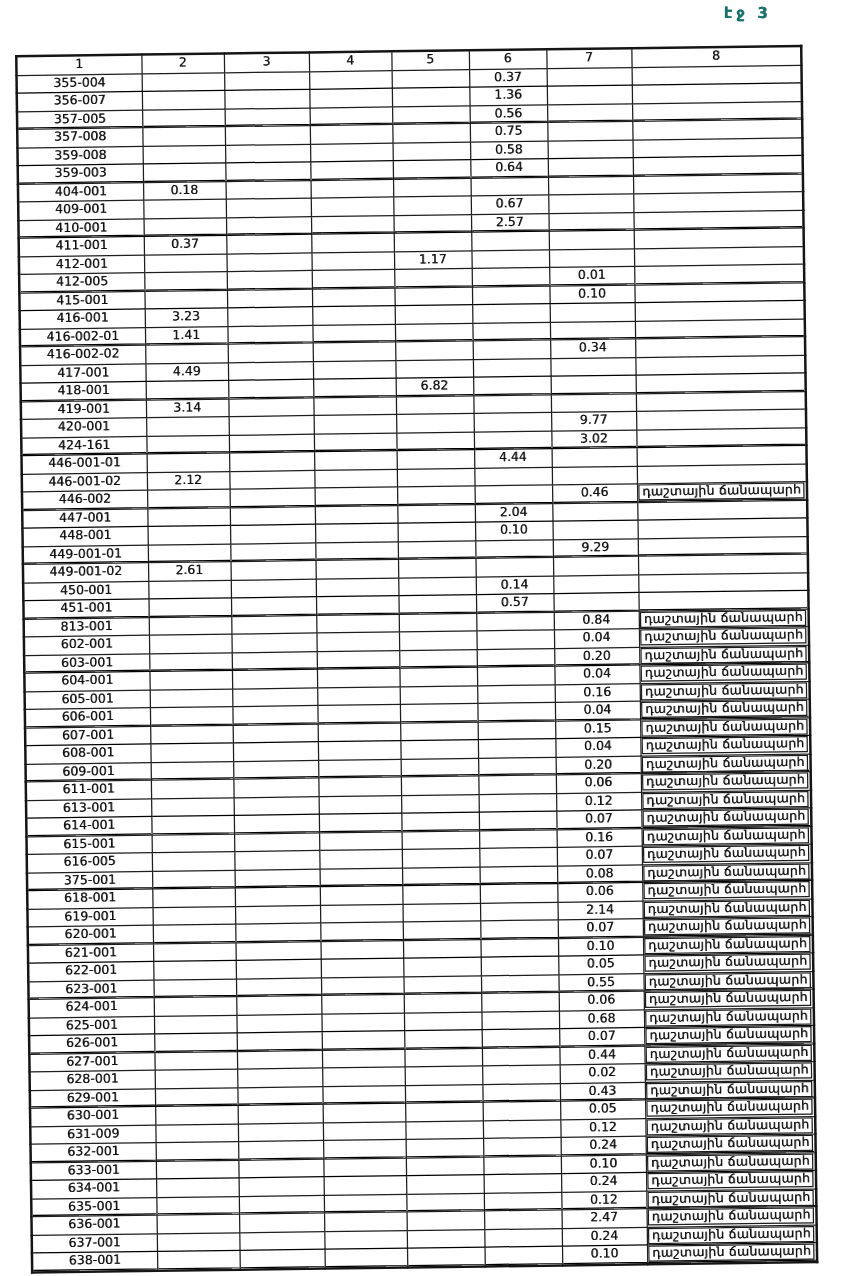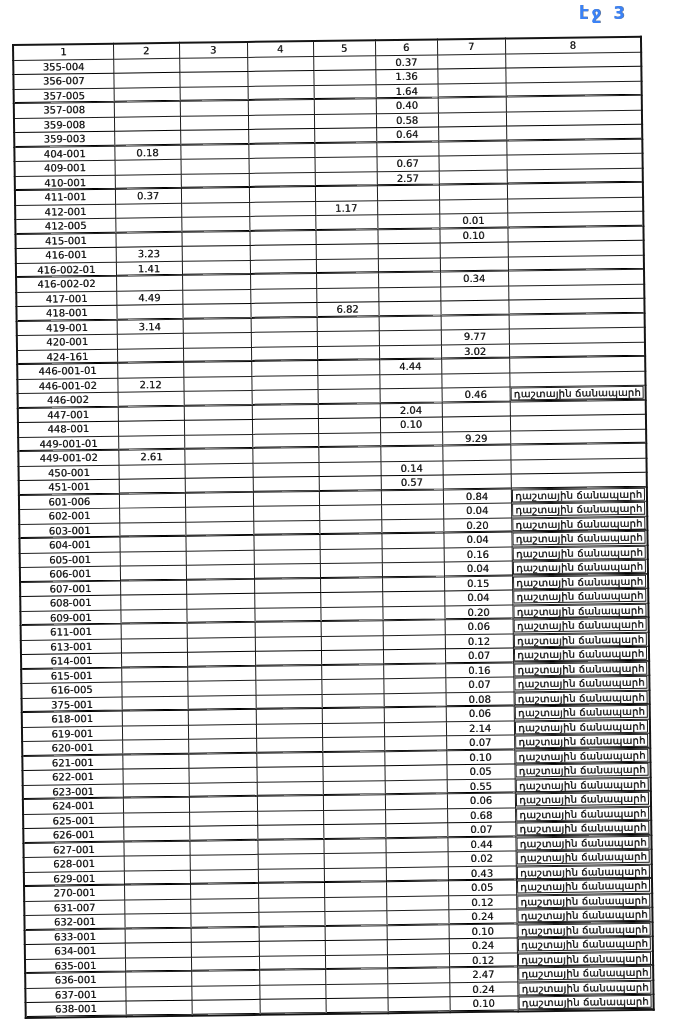--- a/index.html
+++ b/index.html
@@ -7,24 +7,24 @@
     width:677px;height:1021px;
     background:#ffffff;
     position:relative;
     overflow:hidden;
     font-family:"DejaVu Sans", sans-serif;
     color:#121212;
   }
   .page-label{
     position:absolute;
     top:3px;left:565px;
-    font-size:17px;
+    font-size:12px;
     font-weight:700;
     letter-spacing:3px;
-    color:#3b82f6;
+    color:#0f766e;
     text-shadow:0.4px 0 0 rgba(0,0,0,.55);
     padding-left:14px;
   }
   .table-wrap{
     position:absolute;
     left:12px;top:44px;
     transform:rotate(-0.75deg);
     transform-origin:0 0;
   }
   table.scan{
@@ -117,31 +117,31 @@
           <td class="cell c6"><span class="val">1.36</span></td>
           <td class="cell c7"></td>
           <td class="cell c8"></td>
         </tr>
         <tr>
           <td class="cell c1"><span class="val">357-005</span></td>
           <td class="cell c2"></td>
           <td class="cell c3"></td>
           <td class="cell c4"></td>
           <td class="cell c5"></td>
-          <td class="cell c6"><span class="val">1.64</span></td>
+          <td class="cell c6"><span class="val">0.56</span></td>
           <td class="cell c7"></td>
           <td class="cell c8"></td>
         </tr>
         <tr>
           <td class="cell c1"><span class="val">357-008</span></td>
           <td class="cell c2"></td>
           <td class="cell c3"></td>
           <td class="cell c4"></td>
           <td class="cell c5"></td>
-          <td class="cell c6"><span class="val">0.40</span></td>
+          <td class="cell c6"><span class="val">0.75</span></td>
           <td class="cell c7"></td>
           <td class="cell c8"></td>
         </tr>
         <tr>
           <td class="cell c1"><span class="val">359-008</span></td>
           <td class="cell c2"></td>
           <td class="cell c3"></td>
           <td class="cell c4"></td>
           <td class="cell c5"></td>
           <td class="cell c6"><span class="val">0.58</span></td>
@@ -392,21 +392,21 @@
           <td class="cell c1"><span class="val">451-001</span></td>
           <td class="cell c2"></td>
           <td class="cell c3"></td>
           <td class="cell c4"></td>
           <td class="cell c5"></td>
           <td class="cell c6"><span class="val">0.57</span></td>
           <td class="cell c7"></td>
           <td class="cell c8"></td>
         </tr>
         <tr>
-          <td class="cell c1"><span class="val">601-006</span></td>
+          <td class="cell c1"><span class="val">813-001</span></td>
           <td class="cell c2"></td>
           <td class="cell c3"></td>
           <td class="cell c4"></td>
           <td class="cell c5"></td>
           <td class="cell c6"></td>
           <td class="cell c7"><span class="val">0.84</span></td>
           <td class="cell c8"><span class="boxed">դաշտային ճանապարհ</span></td>
         </tr>
         <tr>
           <td class="cell c1"><span class="val">602-001</span></td>
@@ -662,31 +662,31 @@
           <td class="cell c1"><span class="val">629-001</span></td>
           <td class="cell c2"></td>
           <td class="cell c3"></td>
           <td class="cell c4"></td>
           <td class="cell c5"></td>
           <td class="cell c6"></td>
           <td class="cell c7"><span class="val">0.43</span></td>
           <td class="cell c8"><span class="boxed">դաշտային ճանապարհ</span></td>
         </tr>
         <tr>
-          <td class="cell c1"><span class="val">270-001</span></td>
+          <td class="cell c1"><span class="val">630-001</span></td>
           <td class="cell c2"></td>
           <td class="cell c3"></td>
           <td class="cell c4"></td>
           <td class="cell c5"></td>
           <td class="cell c6"></td>
           <td class="cell c7"><span class="val">0.05</span></td>
           <td class="cell c8"><span class="boxed">դաշտային ճանապարհ</span></td>
         </tr>
         <tr>
-          <td class="cell c1"><span class="val">631-007</span></td>
+          <td class="cell c1"><span class="val">631-009</span></td>
           <td class="cell c2"></td>
           <td class="cell c3"></td>
           <td class="cell c4"></td>
           <td class="cell c5"></td>
           <td class="cell c6"></td>
           <td class="cell c7"><span class="val">0.12</span></td>
           <td class="cell c8"><span class="boxed">դաշտային ճանապարհ</span></td>
         </tr>
         <tr>
           <td class="cell c1"><span class="val">632-001</span></td>

